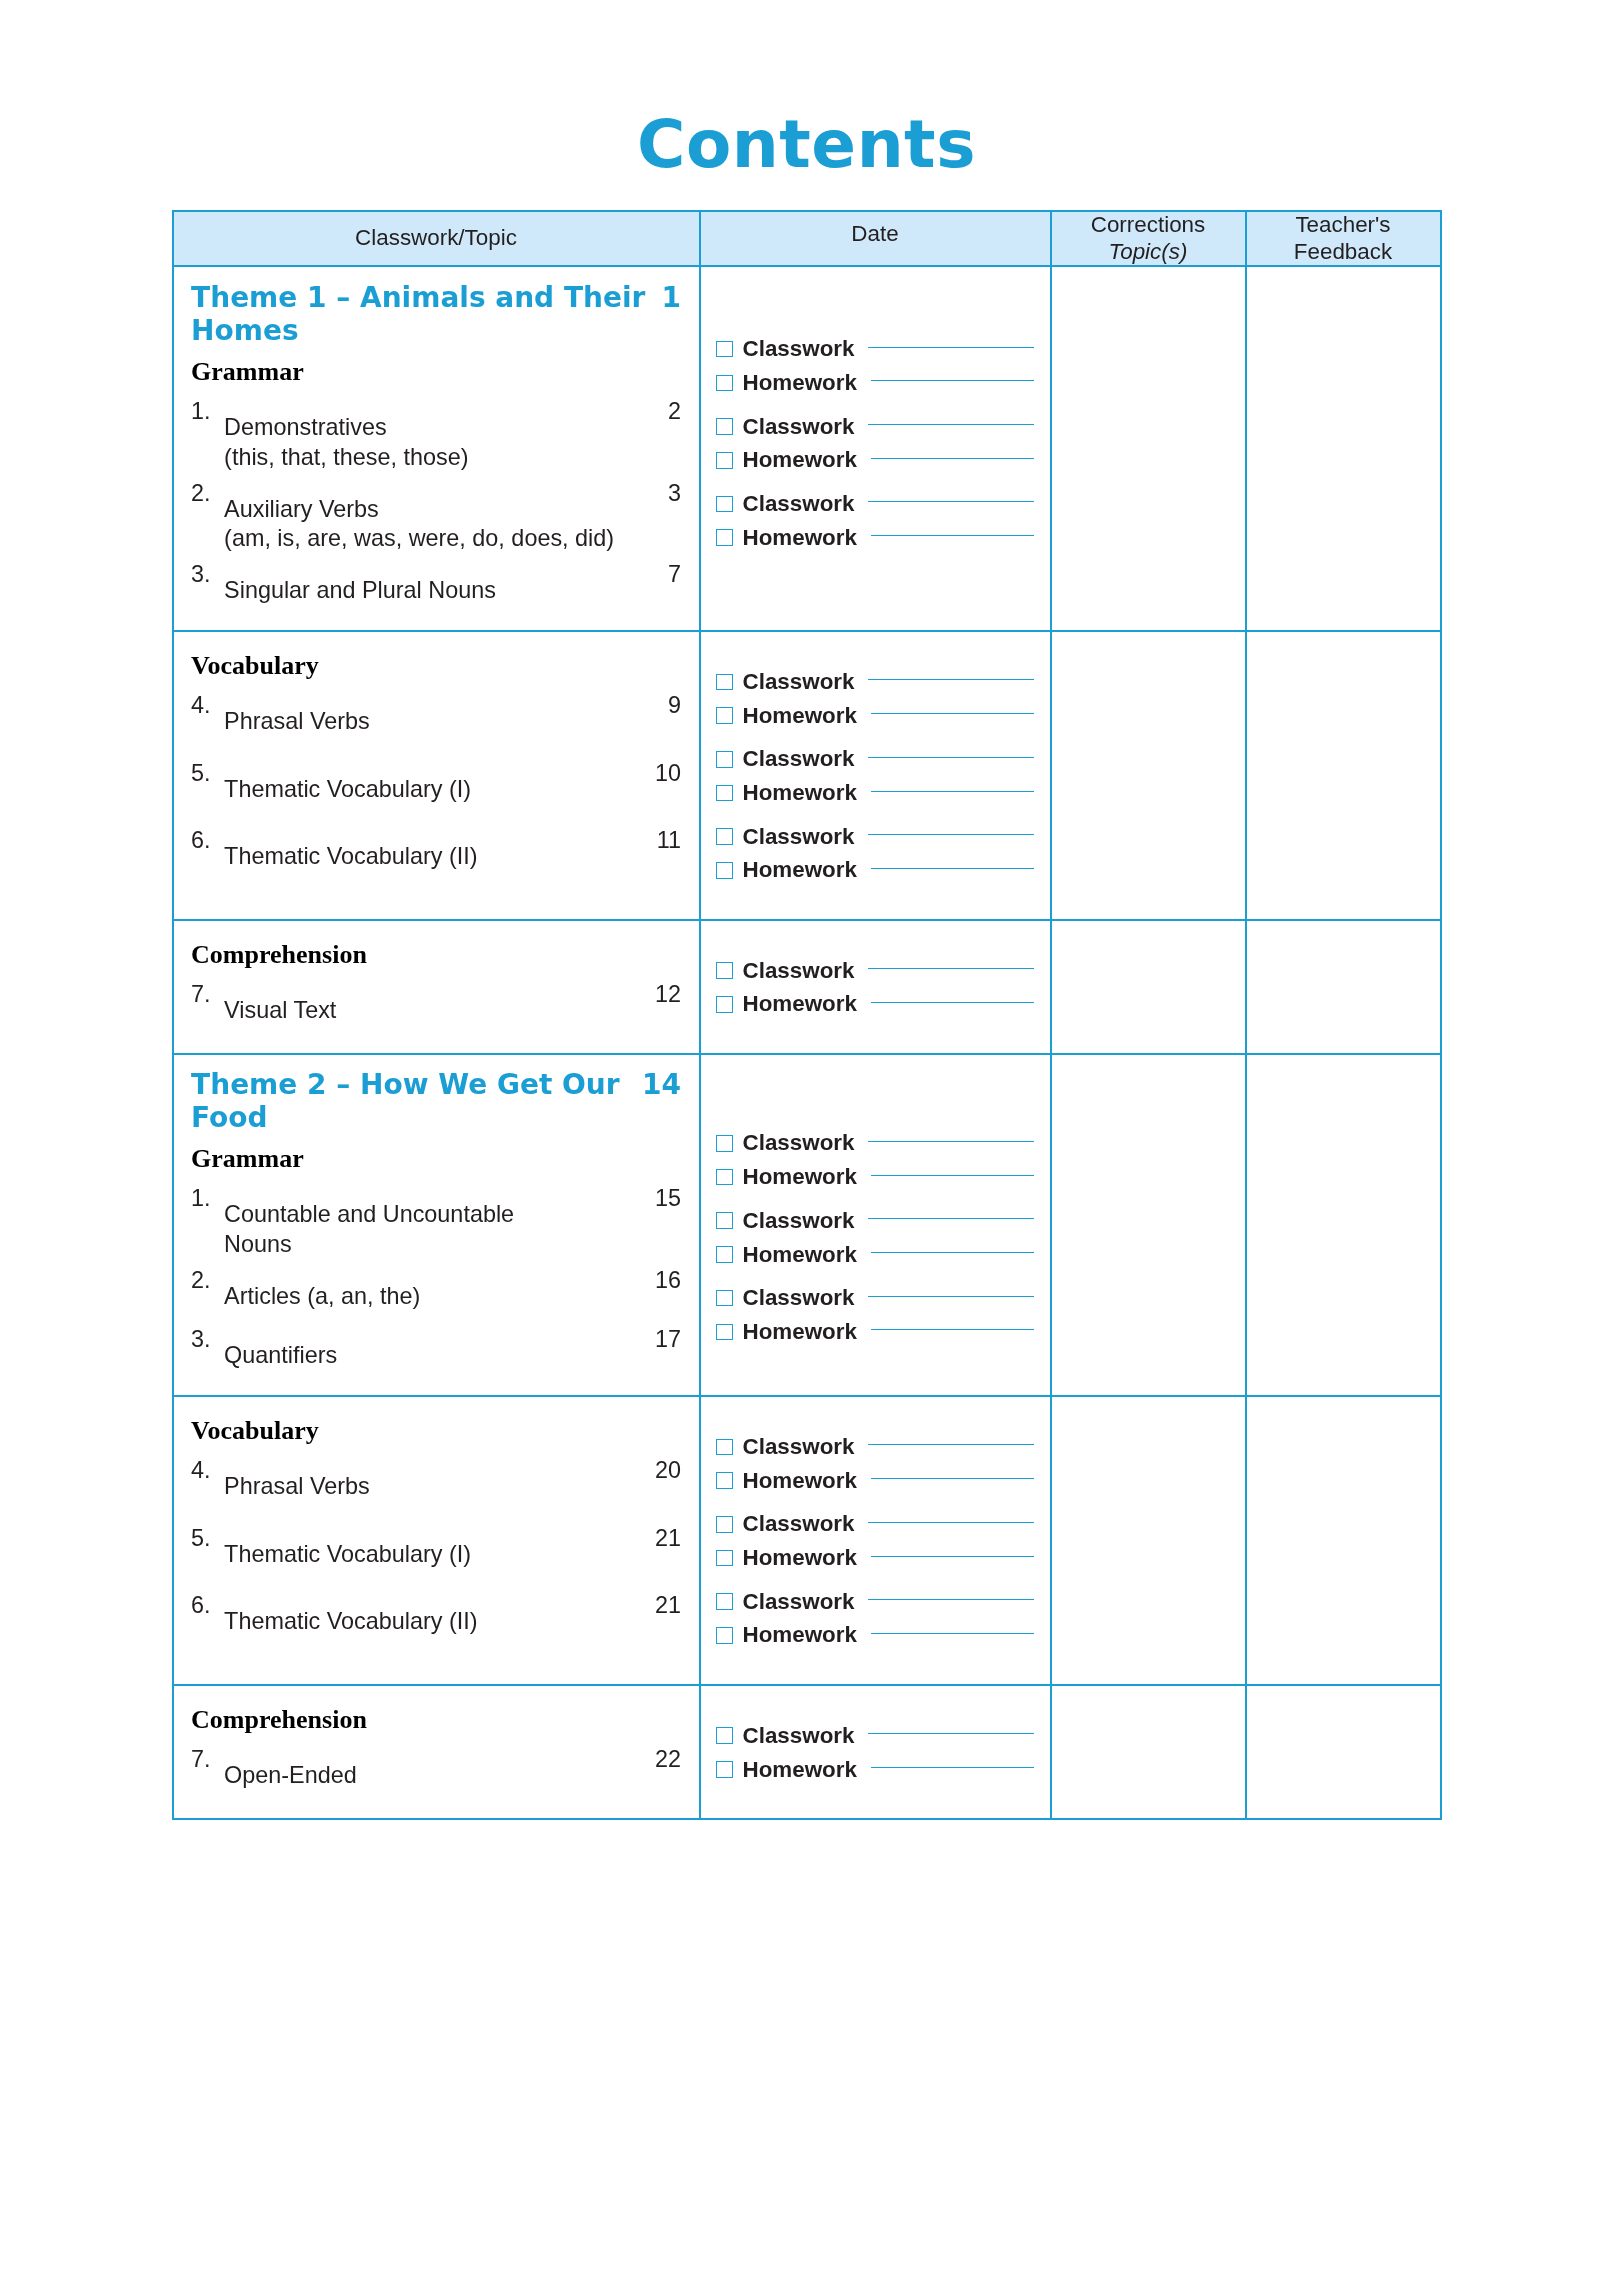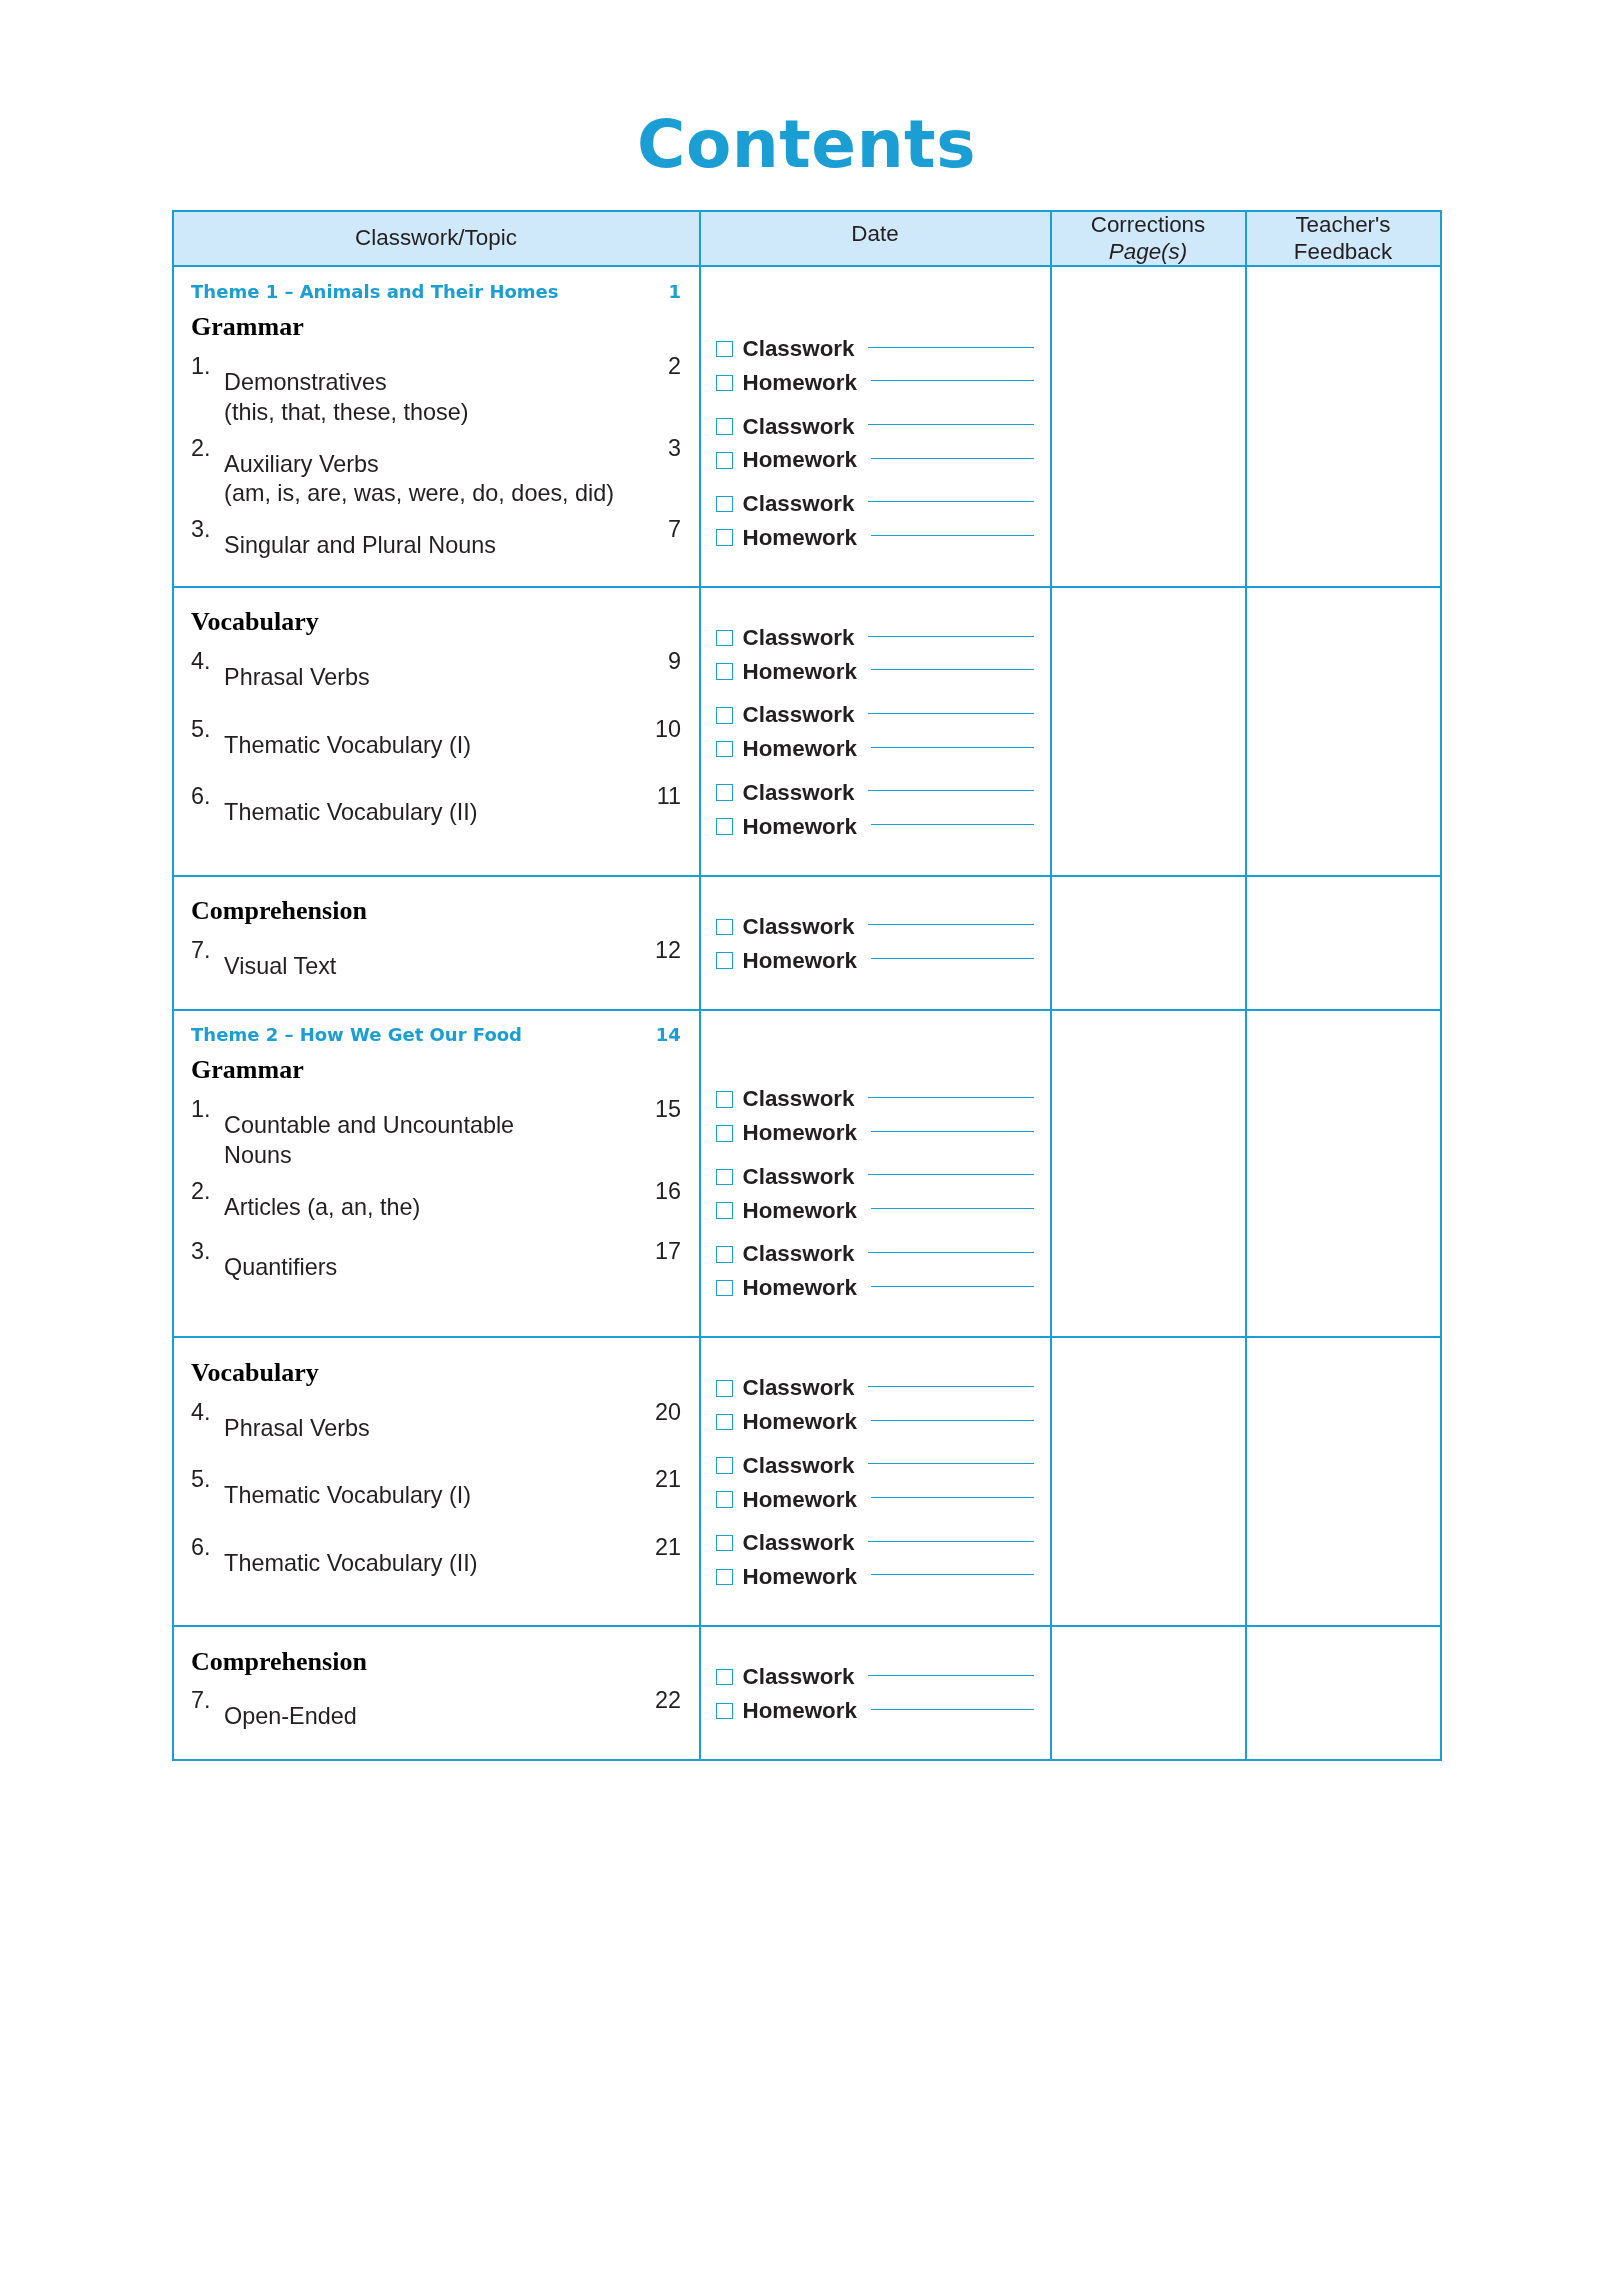--- a/index.html
+++ b/index.html
@@ -53,21 +53,21 @@
   }
   thead th .sub-italic { font-style: italic; display: block; }
   thead th.hdr-comp { vertical-align: middle; }
   thead th.hdr-date { vertical-align: bottom; padding-bottom: 18px; }
 
   .cell-pad { padding: 13.7px 17.6px 17.6px 17.6px; }
 
   .theme-title {
     color: #1b9ed4;
     font-weight: bold;
-    font-size: 18px;
+    font-size: 28px;
     display: flex;
     justify-content: space-between;
     align-items: flex-start;
     margin-bottom: 9.8px;
     font-family: "DejaVu Sans", sans-serif;
   }
   .theme-title .pg { font-weight: bold; padding-left: 9.8px; }
 
   .section-label {
     font-weight: bold;
@@ -137,21 +137,21 @@
         <col class="c2">
         <col class="c3">
         <col class="c4">
     </colgroup>
     <thead>
       <tr>
         <th class="hdr-comp">Classwork/Topic</th>
         <th class="hdr-date">Date</th>
         <th>
           <span>Corrections</span>
-          <span class="sub-italic">Page(s)</span>
+          <span class="sub-italic">Topic(s)</span>
         </th>
         <th>
           <span>Teacher's</span>
           <span class="sub-italic" style="font-style:normal">Feedback</span>
         </th>
       </tr>
     </thead>
     <tbody>
 
       <tr>

